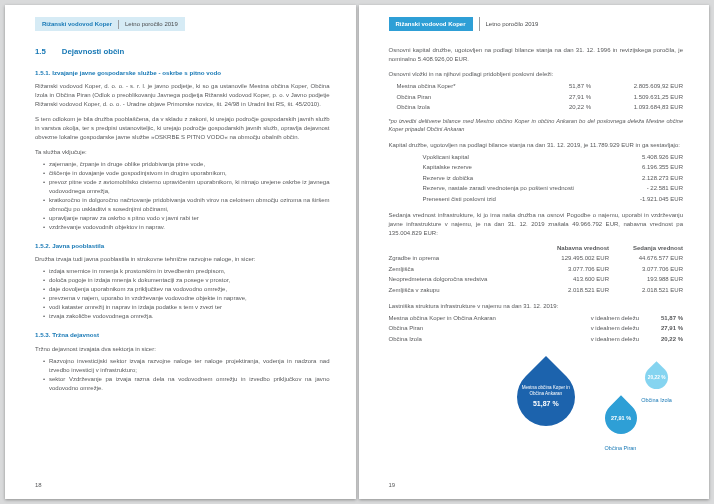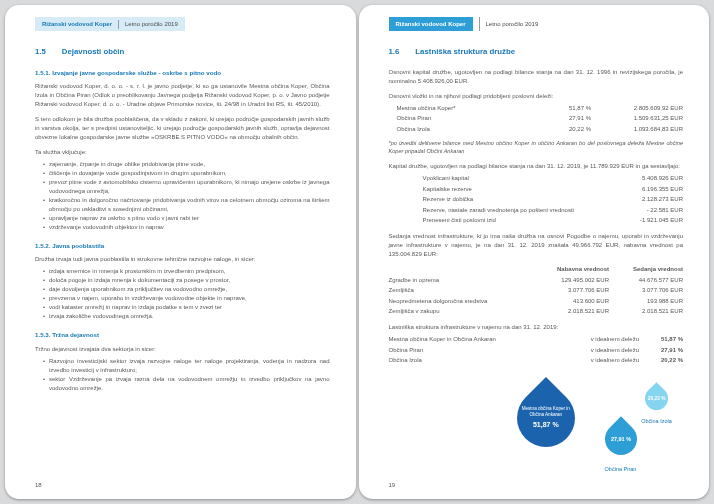--- a/index.html
+++ b/index.html
@@ -1,21 +1,21 @@
 <!DOCTYPE html>
 <html><head>
 <meta charset="utf-8">
 <style>
   * { margin:0; padding:0; box-sizing:border-box; }
   html,body { width:714px; height:504px; overflow:hidden; background:#d9dadb;
               font-family:"Liberation Sans", sans-serif; }
   .spread { display:flex; gap:3px; padding:5px; width:714px; height:504px; }
   .page { flex:1; background:#ffffff; box-shadow:0 1px 3px rgba(0,0,0,.35);
           padding:12px 26px 8px 30px; font-size:6px; line-height:1.5;
-          color:#58595b; position:relative; overflow:hidden;border-radius:14px; }
+          color:#58595b; position:relative; overflow:hidden; }
 
   .page-header { display:flex; align-items:stretch; margin-bottom:15px; font-size:6px; }
   .header-band { display:inline-flex; align-items:center; background:#d6ebf5; padding:2.5px 7px; }
   .brand { color:#1778b5; font-weight:700; white-space:nowrap; }
   .brand-chip { display:inline-flex; align-items:center; background:#2e9fd6; color:#fff;
                 font-weight:700; padding:2.5px 7px; white-space:nowrap; }
   .header-divider { width:1px; background:#9a9da0; margin:0 6px; align-self:stretch; }
   .header-title { display:flex; align-items:center; color:#4a4b4d; white-space:nowrap; }
 
   .section-heading { display:flex; gap:16px; color:#1778b5; font-size:7.8px;
@@ -119,24 +119,20 @@
     <div class="pagenum">18</div>
   </div>
 
   <div class="page">
     <div class="page-header">
       <span class="brand-chip">Rižanski vodovod Koper</span>
       <span class="header-divider"></span>
       <span class="header-title">Letno poročilo 2019</span>
     </div>
 
-    <div class="section-heading">
-      <span>1.6</span>
-      <span>Lastniška struktura družbe</span>
-    </div>
 
     <p>Osnovni kapital družbe, ugotovljen na podlagi bilance stanja na dan 31. 12. 1996 in revizijskega poročila, je nominalno 5.408.926,00 EUR.</p>
 
     <p class="intro">Osnovni vložki in na njihovi podlagi pridobljeni poslovni deleži:</p>
     <div class="vlozki-block">
       <div class="row">
         <span class="name">Mestna občina Koper*</span>
         <span class="pct">51,87 %</span>
         <span class="amt">2.805.609,92 EUR</span>
       </div>

